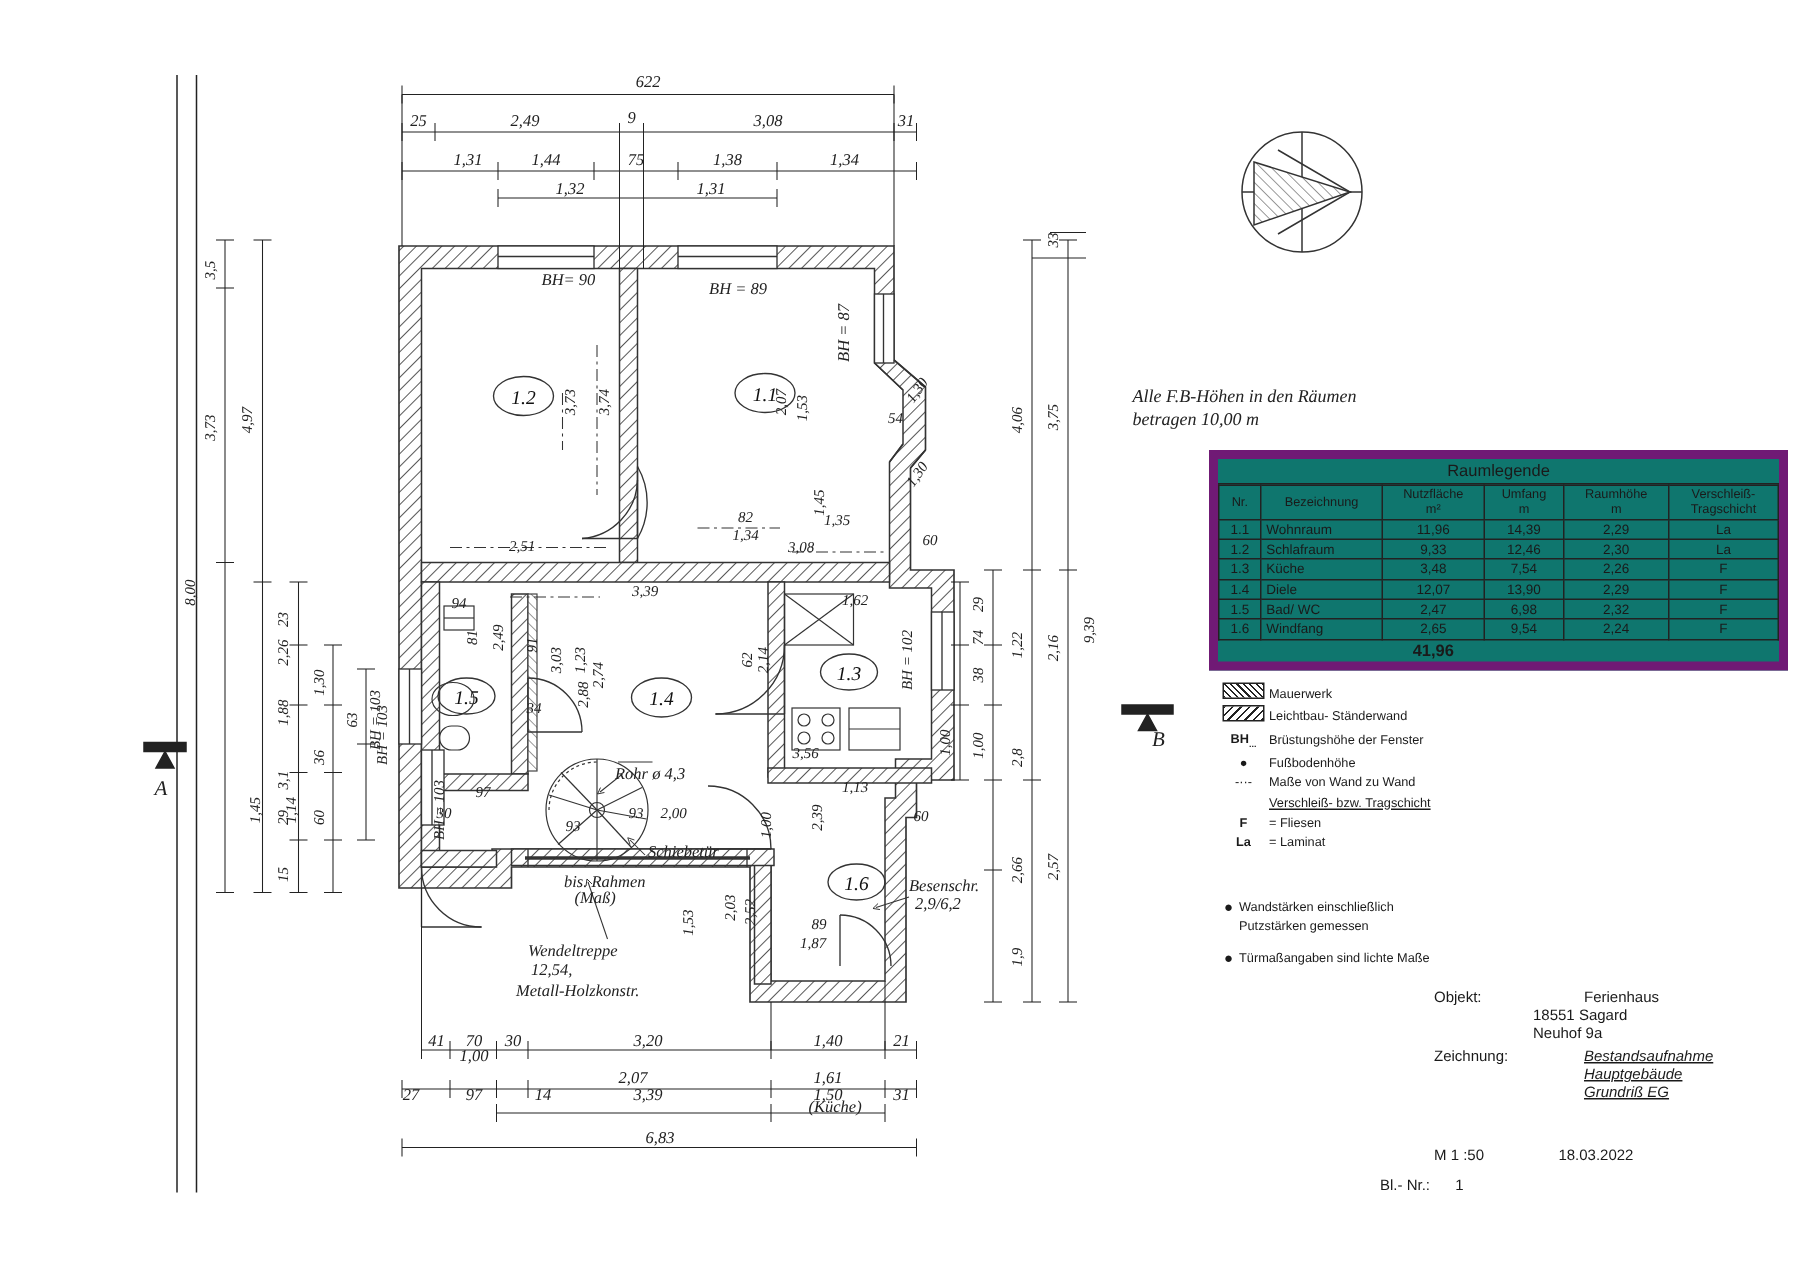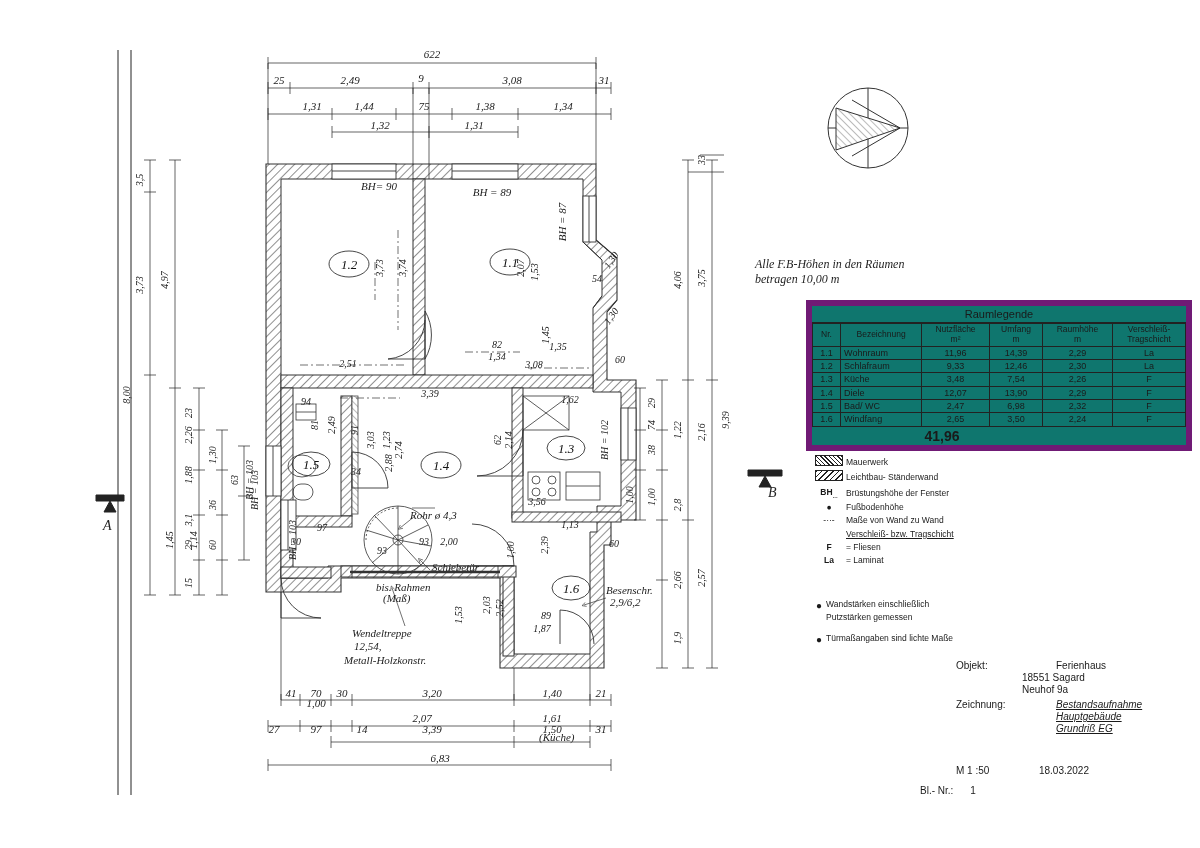--- a/index.html
+++ b/index.html
@@ -11,21 +11,21 @@
   
   #legend{position:absolute;left:806px;top:300px;width:374px;border:6px solid #701a75;background:#0f766e;}
   #legend .ltitle{text-align:center;font-size:11px;padding:2px 0;border-bottom:1px solid #222;}
   #legend table{border-collapse:collapse;width:100%;font-size:9px;}
   #legend th,#legend td{border:1px solid #222;padding:1px 3px;line-height:1.15;}
   #legend th{font-weight:normal;text-align:center;vertical-align:middle;font-size:8.5px;}
   #legend td.c{text-align:center;}
   #legend td.l{text-align:left;}
   #legend tr.sum td{border-left:none;border-right:none;border-bottom:none;}
   #legend td.nb{border:none;}
-  .sumval{text-align:left;font-weight:bold;font-size:14px;}
+  .sumval{text-align:center;font-weight:bold;font-size:11px;}
   
   #key{position:absolute;left:812px;top:455px;width:330px;font-size:8.5px;line-height:1.45;}
   #key .krow{display:flex;align-items:center;margin-bottom:1px;}
   #key .ksym{width:34px;flex:0 0 34px;text-align:center;font-size:8.5px;}
   #key .ktxt{flex:1;}
   #key .u{text-decoration:underline;}
   .hatch1{display:inline-block;width:26px;height:9px;border:1px solid #222;
     background:repeating-linear-gradient(45deg,#222 0 1px,#fff 1px 3px);}
   .hatch2{display:inline-block;width:26px;height:9px;border:1px solid #222;
     background:repeating-linear-gradient(-45deg,#222 0 1px,#fff 1px 4px);}
@@ -548,21 +548,21 @@
           <td class="l">Bad/ WC</td>
           <td class="c">2,47</td>
           <td class="c">6,98</td>
           <td class="c">2,32</td>
           <td class="c">F</td>
         </tr>
         <tr>
           <td class="c">1.6</td>
           <td class="l">Windfang</td>
           <td class="c">2,65</td>
-          <td class="c">3,50</td>
+          <td class="c">9,54</td>
           <td class="c">2,24</td>
           <td class="c">F</td>
         </tr>
         <tr class="sum">
           <td class="nb"></td>
           <td class="nb"></td>
           <td class="sumval">41,96</td>
           <td class="nb"></td>
           <td class="nb"></td>
           <td class="nb"></td>

